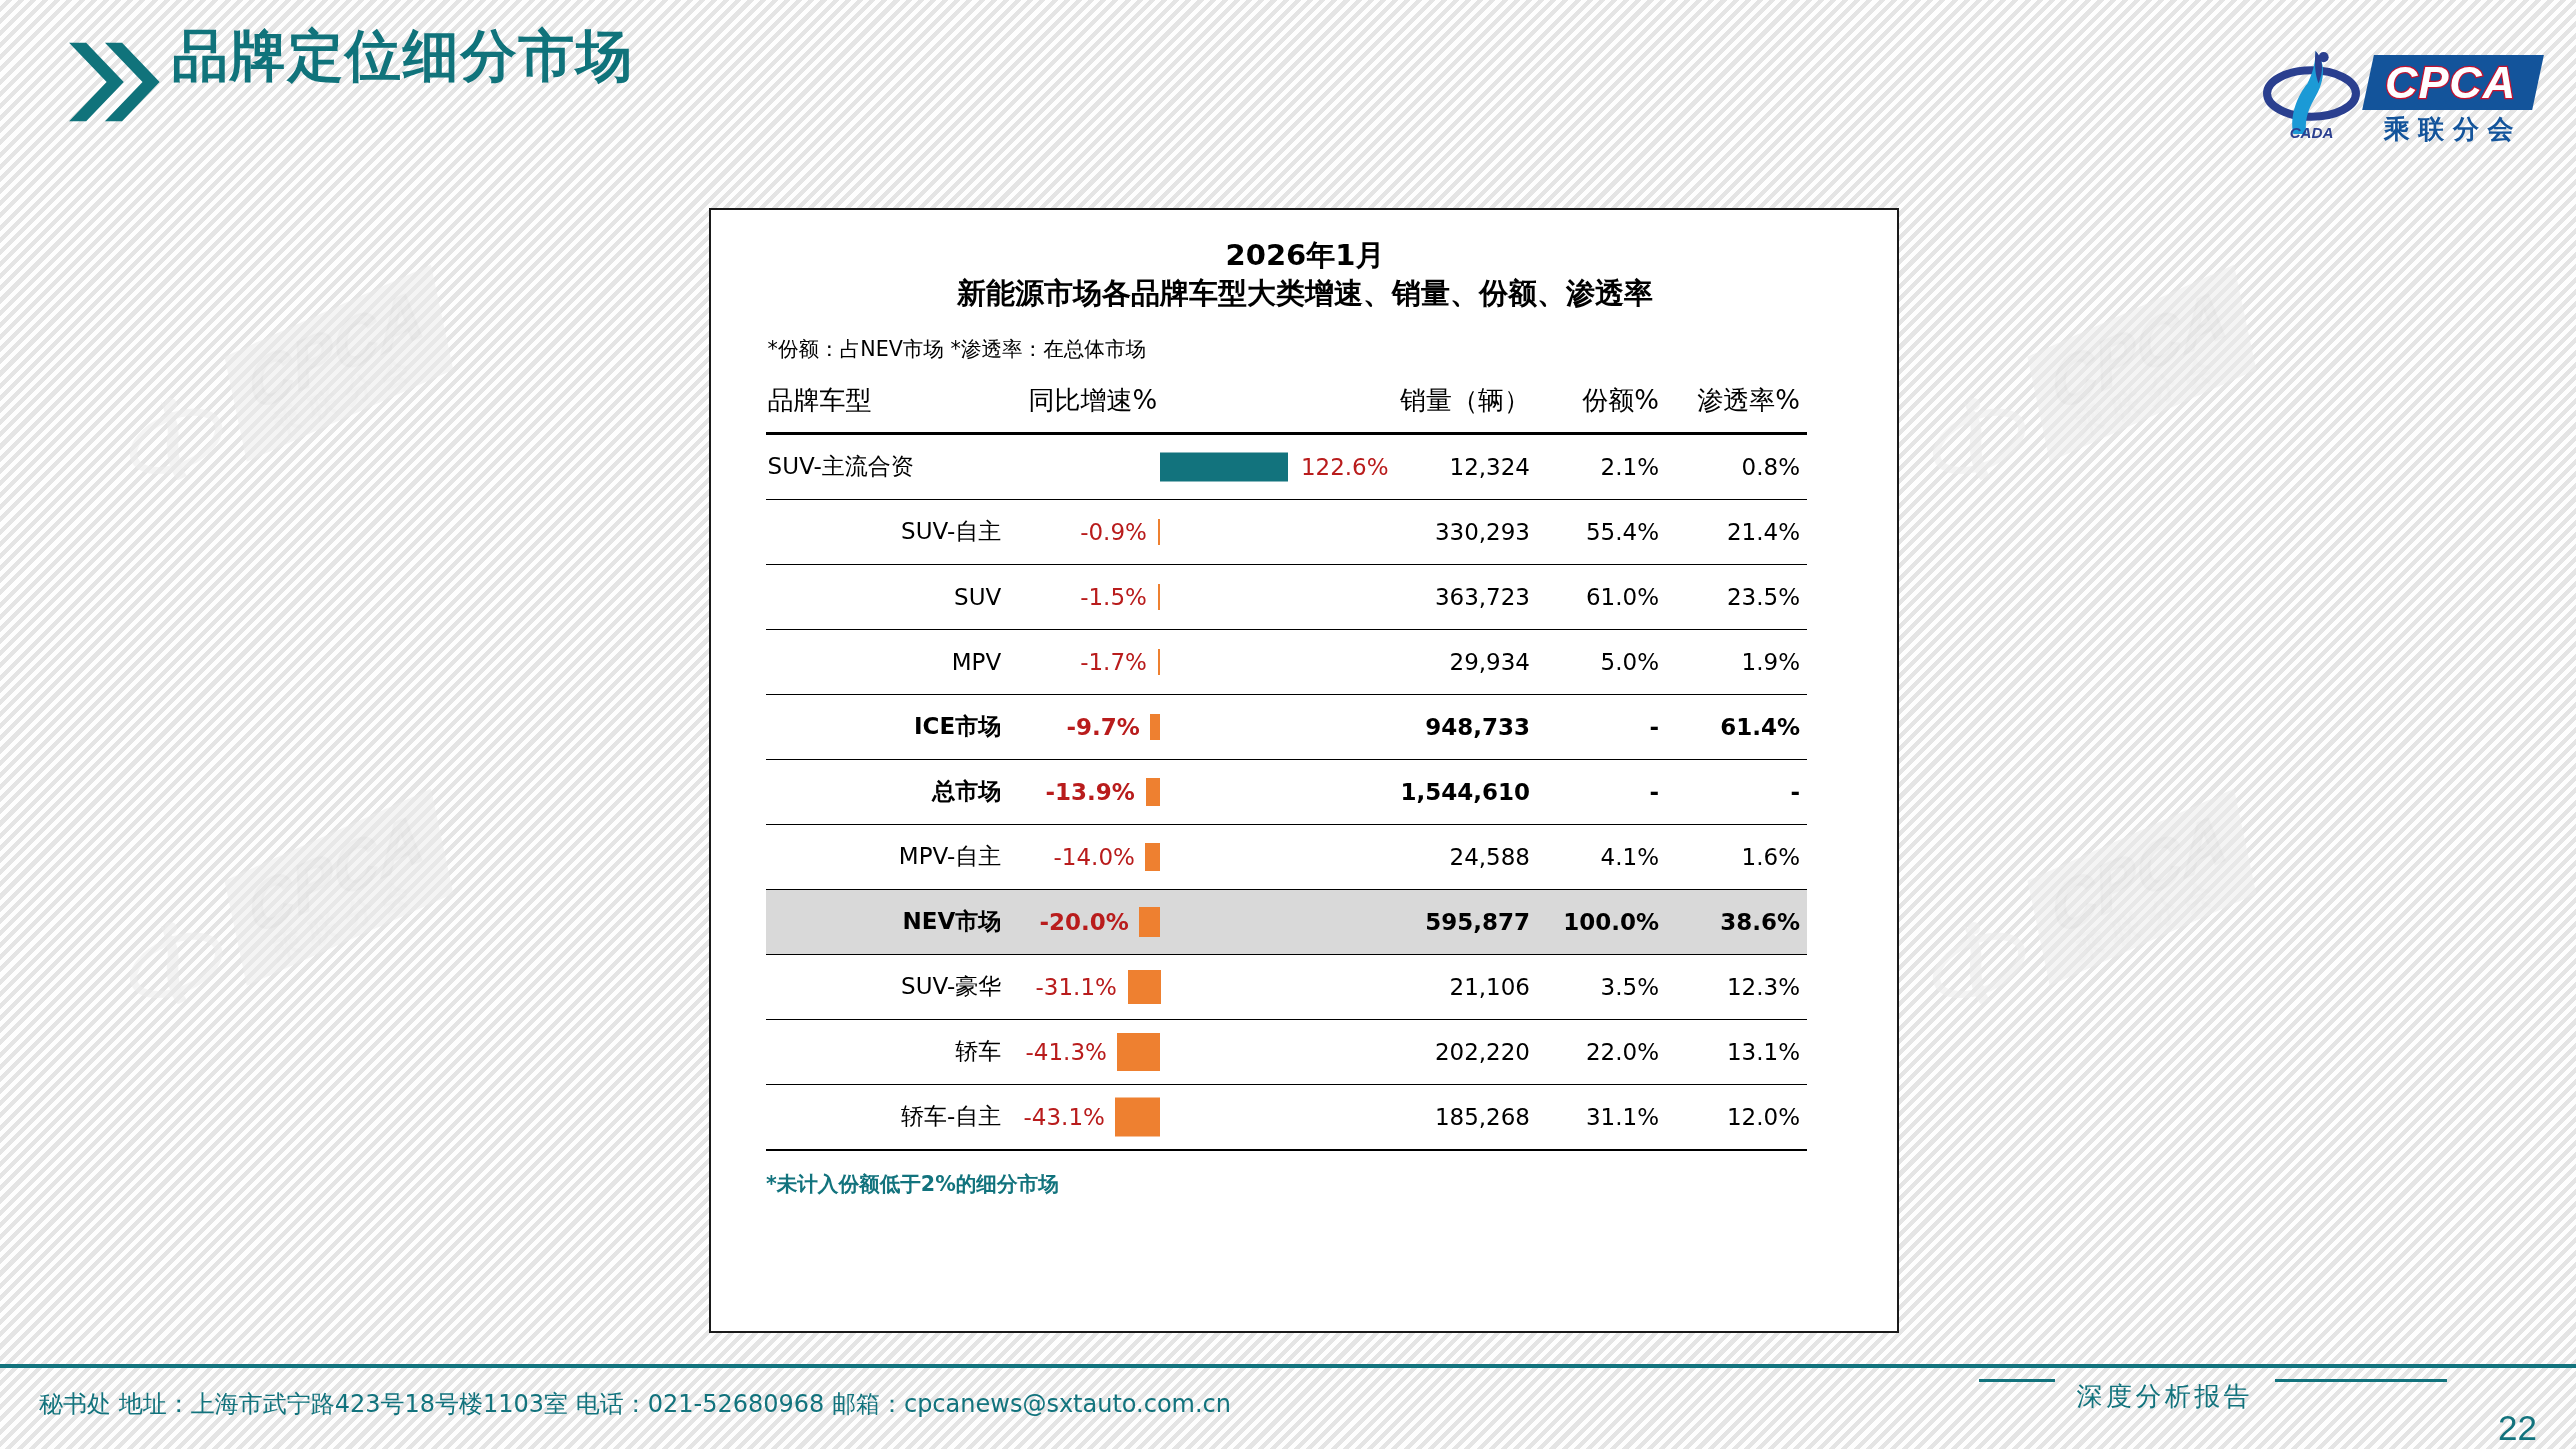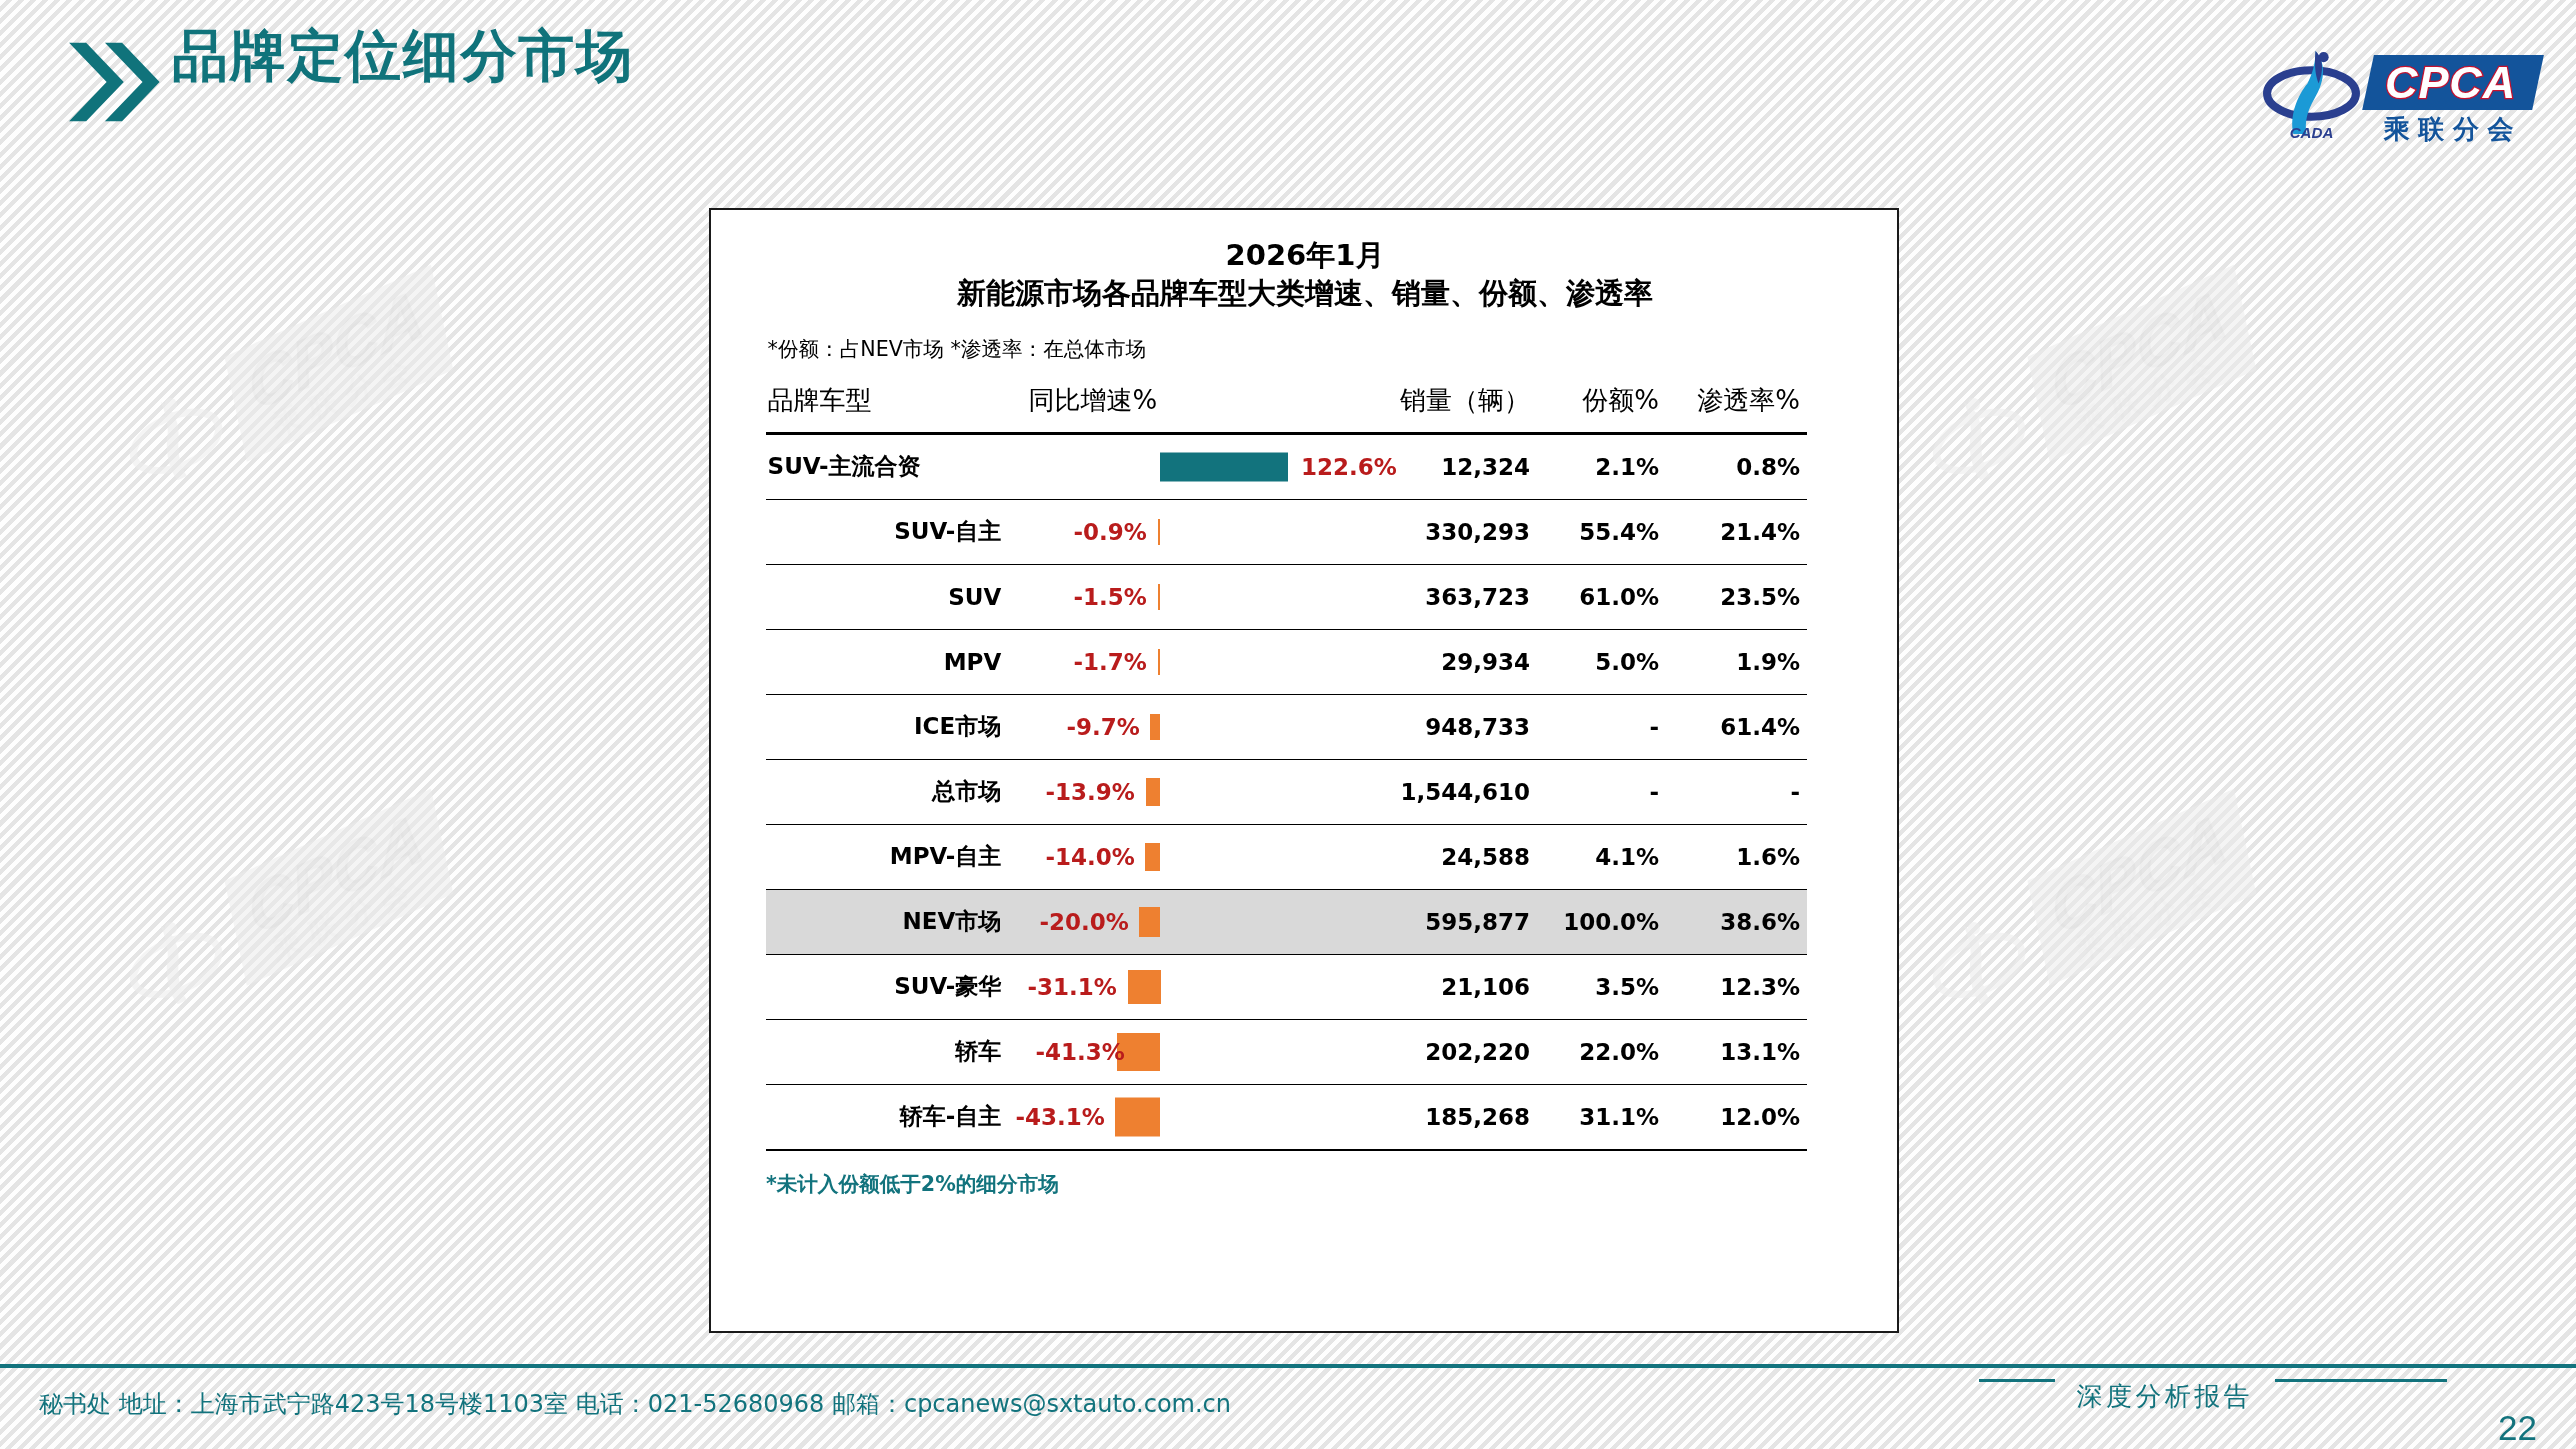--- a/index.html
+++ b/index.html
@@ -118,21 +118,21 @@
   }
   thead th.h-name{text-align:left;padding-left:1.7px;}
   thead th.h-growth{text-align:left;padding-left:13.7px;}
   thead th.h-sales,thead th.h-share,thead th.h-pen{text-align:right;padding-right:6.9px;}
   thead tr{border-bottom:3.4px solid #000;}
 
   tbody tr{height:64px;border-bottom:1.7px solid #000;}
   tbody tr:last-child{border-bottom:2.6px solid #000;}
   tbody td{
     font-family:"DejaVu Sans","Liberation Sans",sans-serif;
-    font-size:23px;color:#000;vertical-align:middle;font-weight:bold;
+    font-size:23px;color:#000;vertical-align:middle;
   }
   td.t-name{text-align:right;padding-right:13.7px;white-space:nowrap;}
   td.t-sales,td.t-share,td.t-pen{text-align:right;padding-right:6.9px;white-space:nowrap;}
   tr.bold td{font-weight:700;}
   tr.hl{background:#d9d9d9;}
   tr.first td.t-name{text-align:left;padding-left:1.7px;}
 
   
   td.t-growth{position:relative;padding:0;height:64px;}
   .bar-wrap{position:relative;width:100%;height:64px;}
@@ -384,21 +384,21 @@
               </td>
               <td class="t-sales">21,106</td>
               <td class="t-share">3.5%</td>
               <td class="t-pen">12.3%</td>
             </tr>
             <tr>
               <td class="t-name">轿车</td>
               <td class="t-growth">
                 <div class="bar-wrap">
                   <div class="bar neg" style="left: 102px; width: 43px; height: 38px; background: rgb(238, 128, 48);"></div>
-                  <span class="glabel" style="right: auto; left: 18px; width: 92px; text-align: right;">-41.3%</span>
+                  <span class="glabel" style="right: auto; left: 0px; width: 92px; text-align: right;">-41.3%</span>
                 </div>
               </td>
               <td class="t-sales">202,220</td>
               <td class="t-share">22.0%</td>
               <td class="t-pen">13.1%</td>
             </tr>
             <tr>
               <td class="t-name">轿车-自主</td>
               <td class="t-growth">
                 <div class="bar-wrap">

